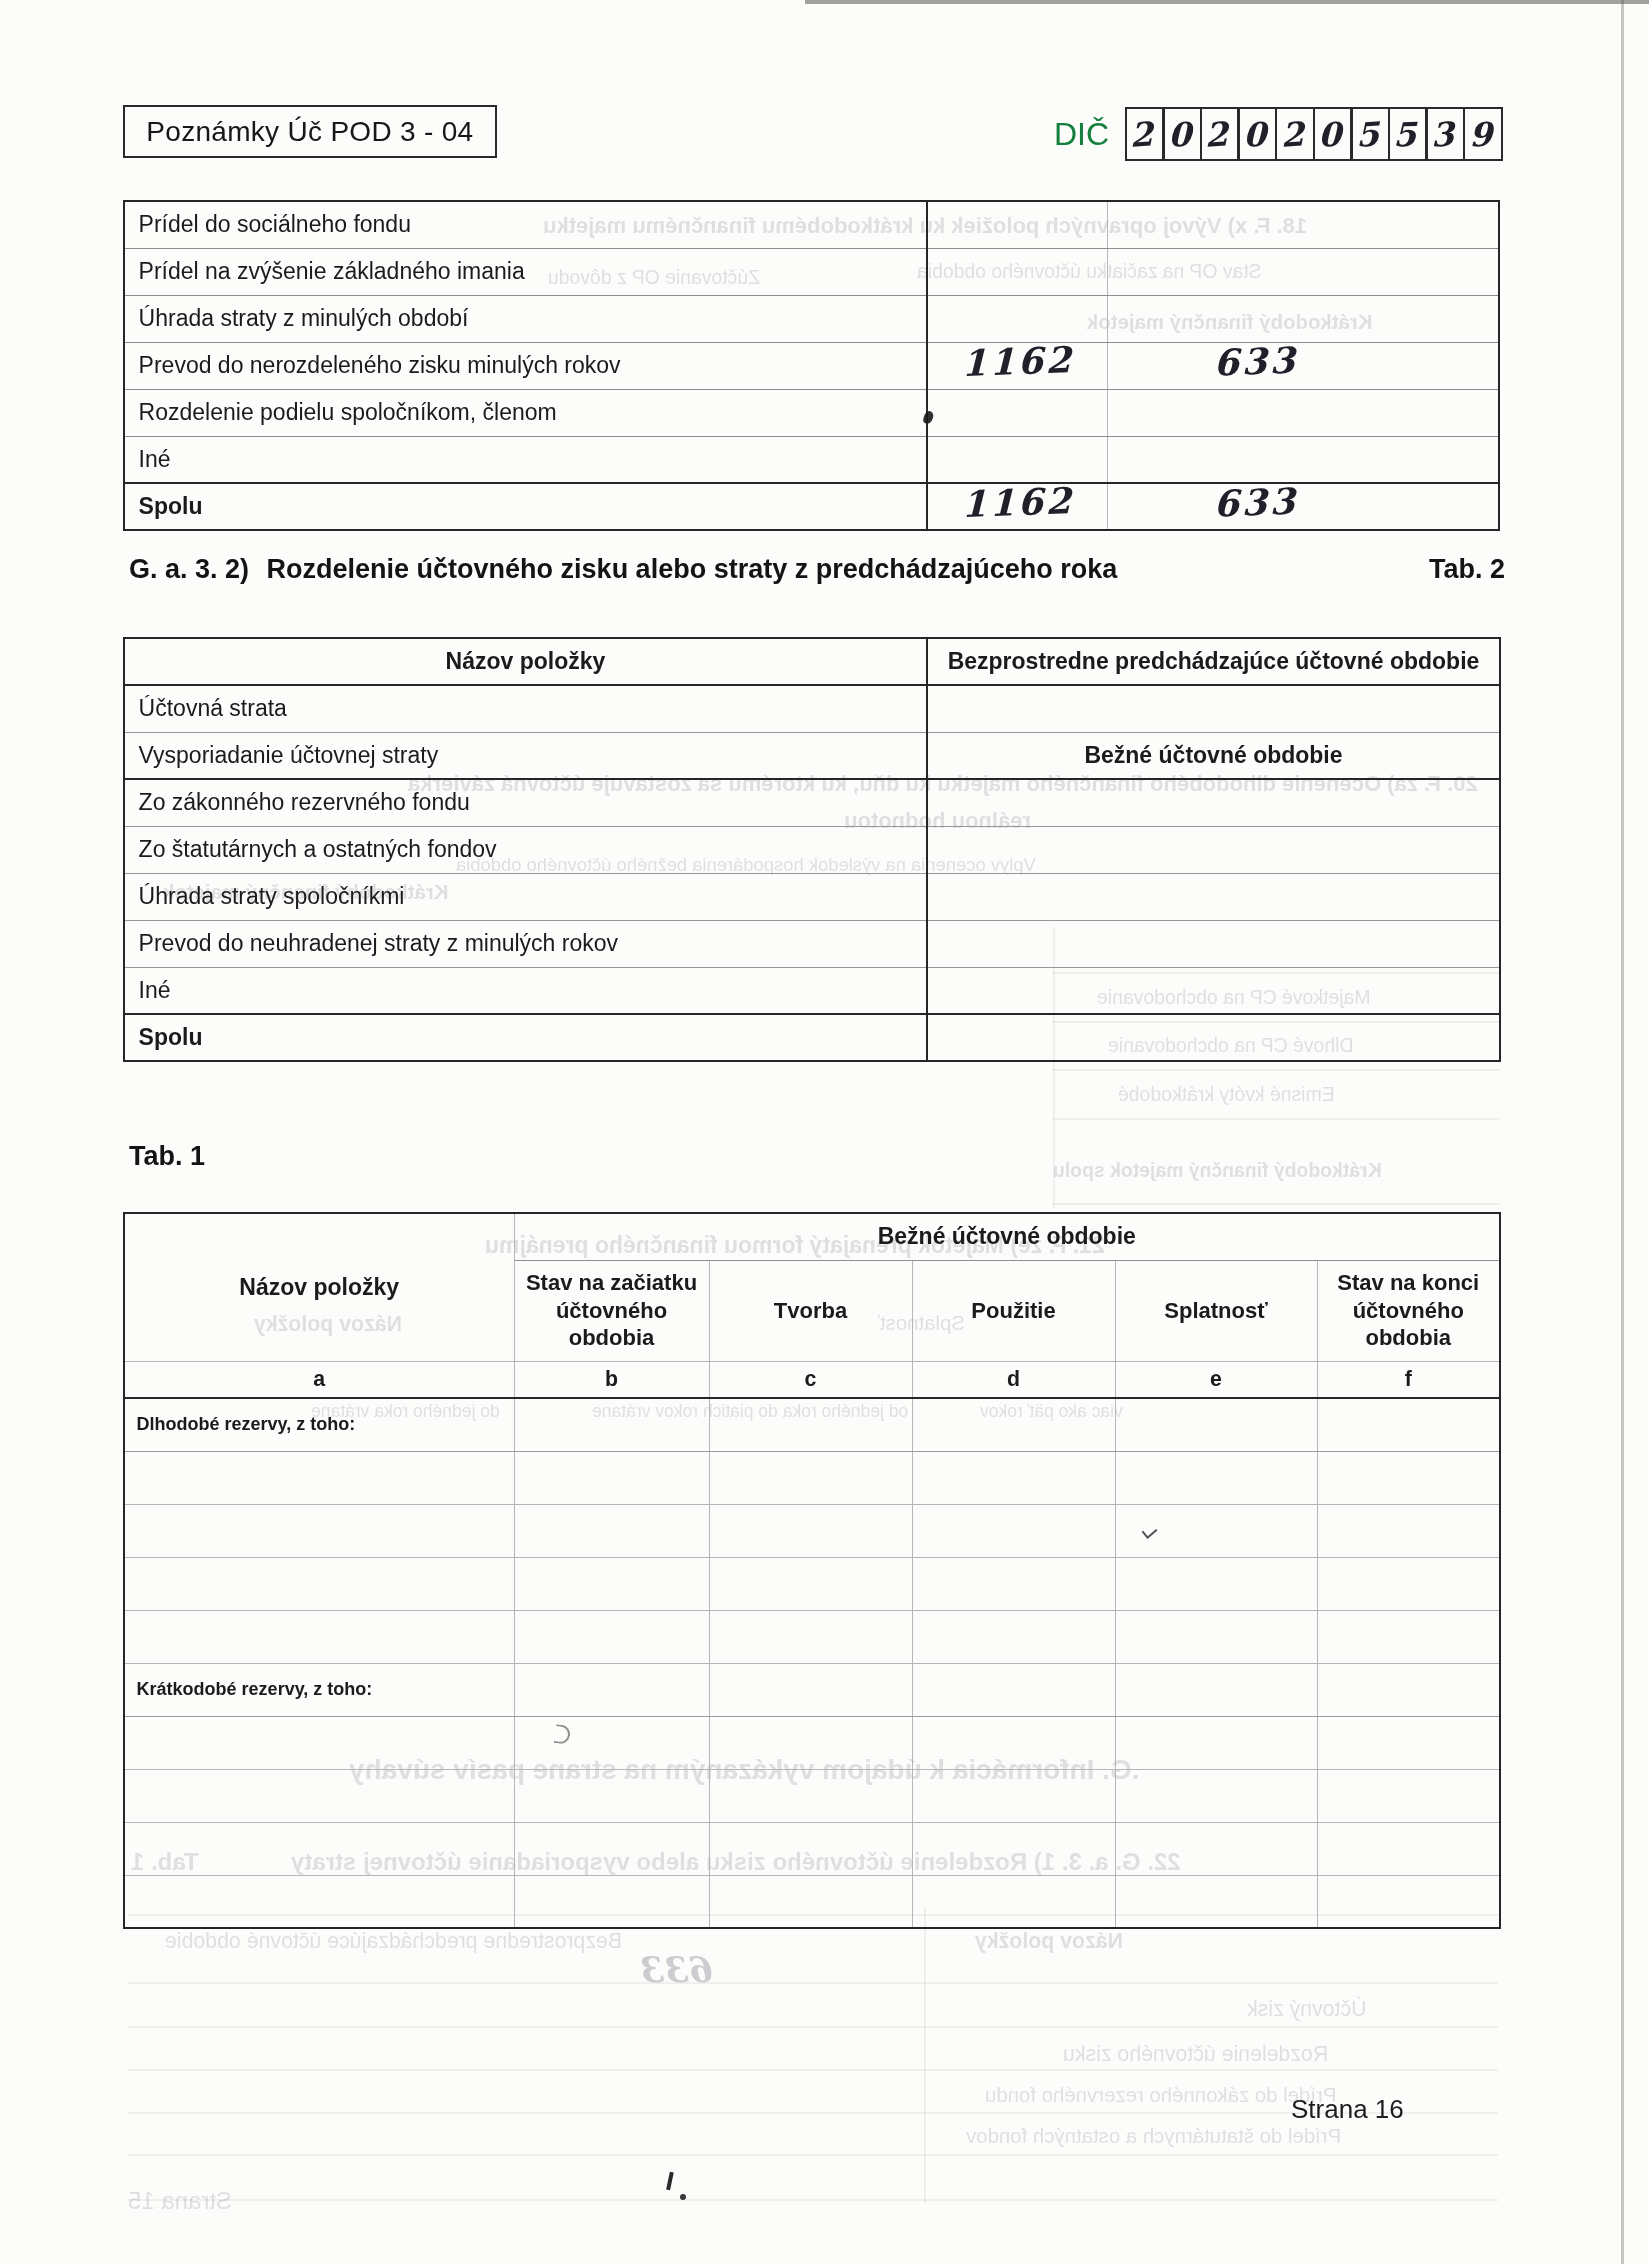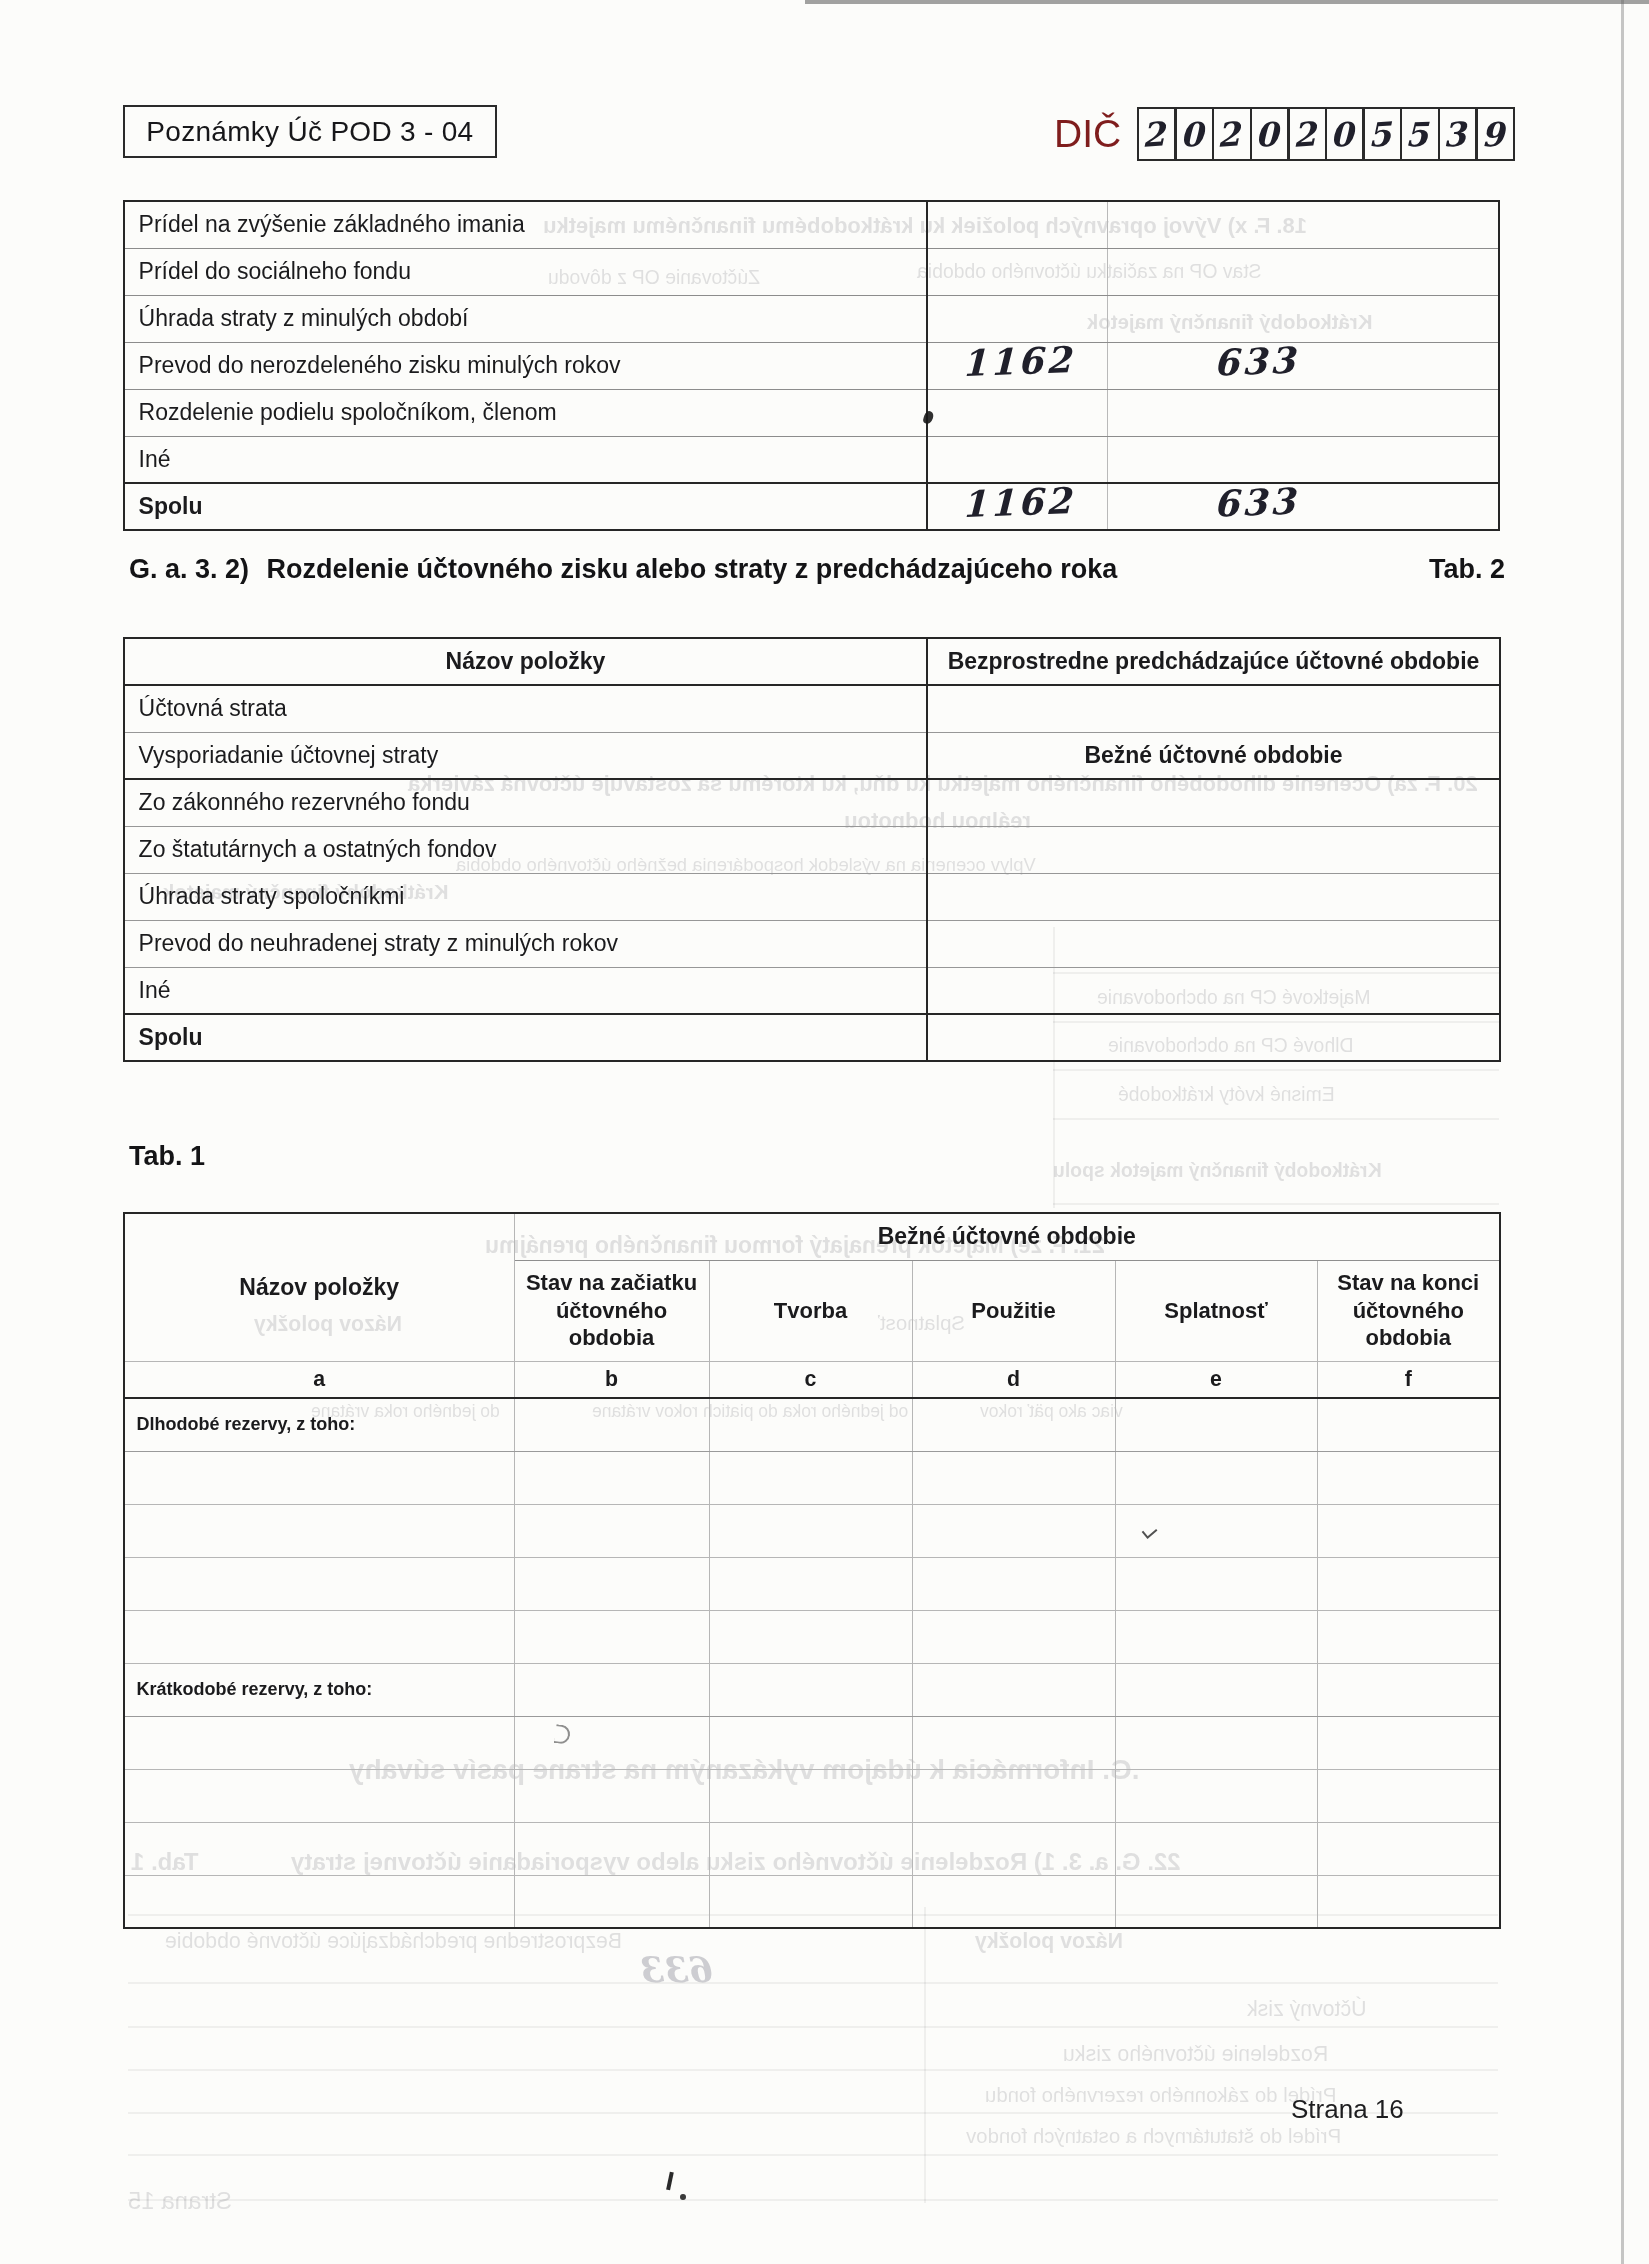--- a/index.html
+++ b/index.html
@@ -61,21 +61,21 @@
   .gh23{top:1997px;left:1247px;font-size:21.3px}
   .gh24{top:2042px;left:1063px;font-size:21.3px}
   .gh25{top:2084px;left:985px;font-size:20.4px}
   .gh26{top:2125px;left:966px;font-size:20.4px}
   .gh27{top:1949px;left:640px;font-size:35px}
   .gh28{top:2187px;left:128px;font-size:24px}
 
   
   .form-id-box{position:absolute;left:123px;top:105px;border:2.4px solid #2a2a2a;padding:8.7px 21.3px;font-size:28px;letter-spacing:0.3px;color:#17171a}
   .dic{position:absolute;left:1054px;top:107px;display:flex;align-items:center}
-  .dic-label{font-size:39px;color:#7f1d1d;margin-right:15.5px}
+  .dic-label{font-size:32px;color:#15803d;margin-right:15.5px}
   .dic-boxes{display:flex}
   .dic-cell{width:40px;height:54px;border:2.4px solid #2a2a2a;margin-left:-2.4px;display:flex;align-items:center;justify-content:center}
   .dic-cell:first-child{margin-left:0}
   .dic-cell .hw{font-size:33px}
   .dic-cell:nth-child(odd) .hw{transform:rotate(-4deg) skewX(-5deg)}
 
   .hw{font-family:"DejaVu Serif",serif;font-style:italic;font-weight:600;color:#20202b;display:inline-block;transform:rotate(-2deg) skewX(-5deg)}
   .hw-v{font-size:36px;letter-spacing:2.9px;position:relative;top:-4.9px}
 
   
@@ -215,26 +215,26 @@
   </div>
 
   <table class="t-top">
     <colgroup>
         <col style="width:803px">
         <col style="width:180px">
         <col style="width:392px">
       </colgroup>
     <tbody>
       <tr>
-          <td class="lbl">Prídel na zvýšenie základného imania</td>
+          <td class="lbl">Prídel do sociálneho fondu</td>
           <td class="v1"></td>
           <td class="v2"></td>
         </tr>
       <tr>
-          <td class="lbl">Prídel do sociálneho fondu</td>
+          <td class="lbl">Prídel na zvýšenie základného imania</td>
           <td class="v1"></td>
           <td class="v2"></td>
         </tr>
       <tr>
           <td class="lbl">Úhrada straty z minulých období</td>
           <td class="v1"></td>
           <td class="v2"></td>
         </tr>
       <tr>
         <td class="lbl">Prevod do nerozdeleného zisku minulých rokov</td>

